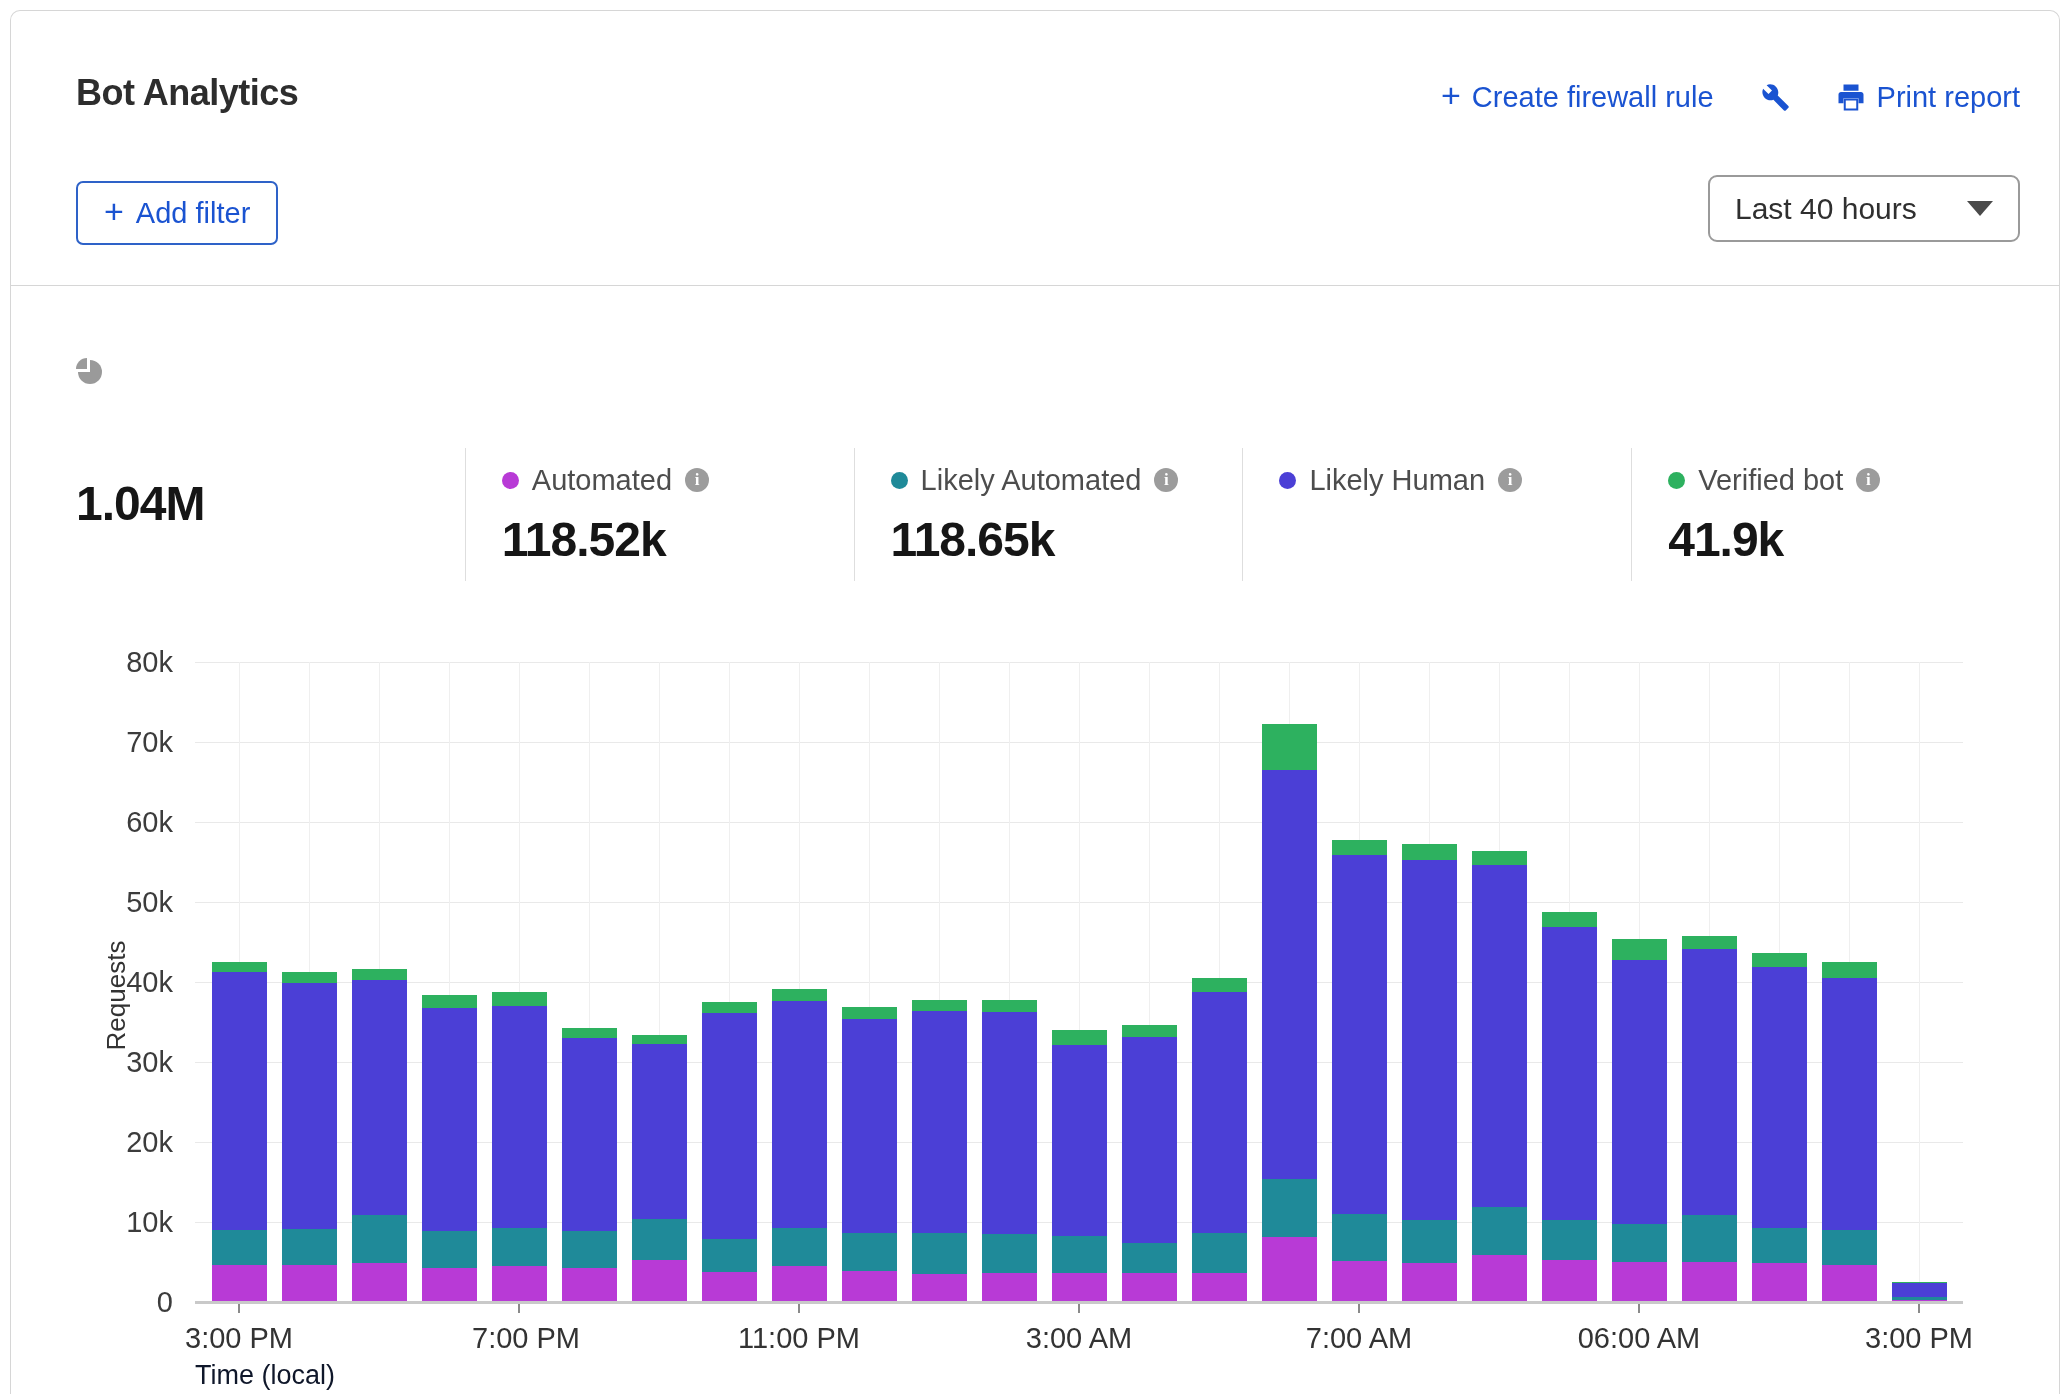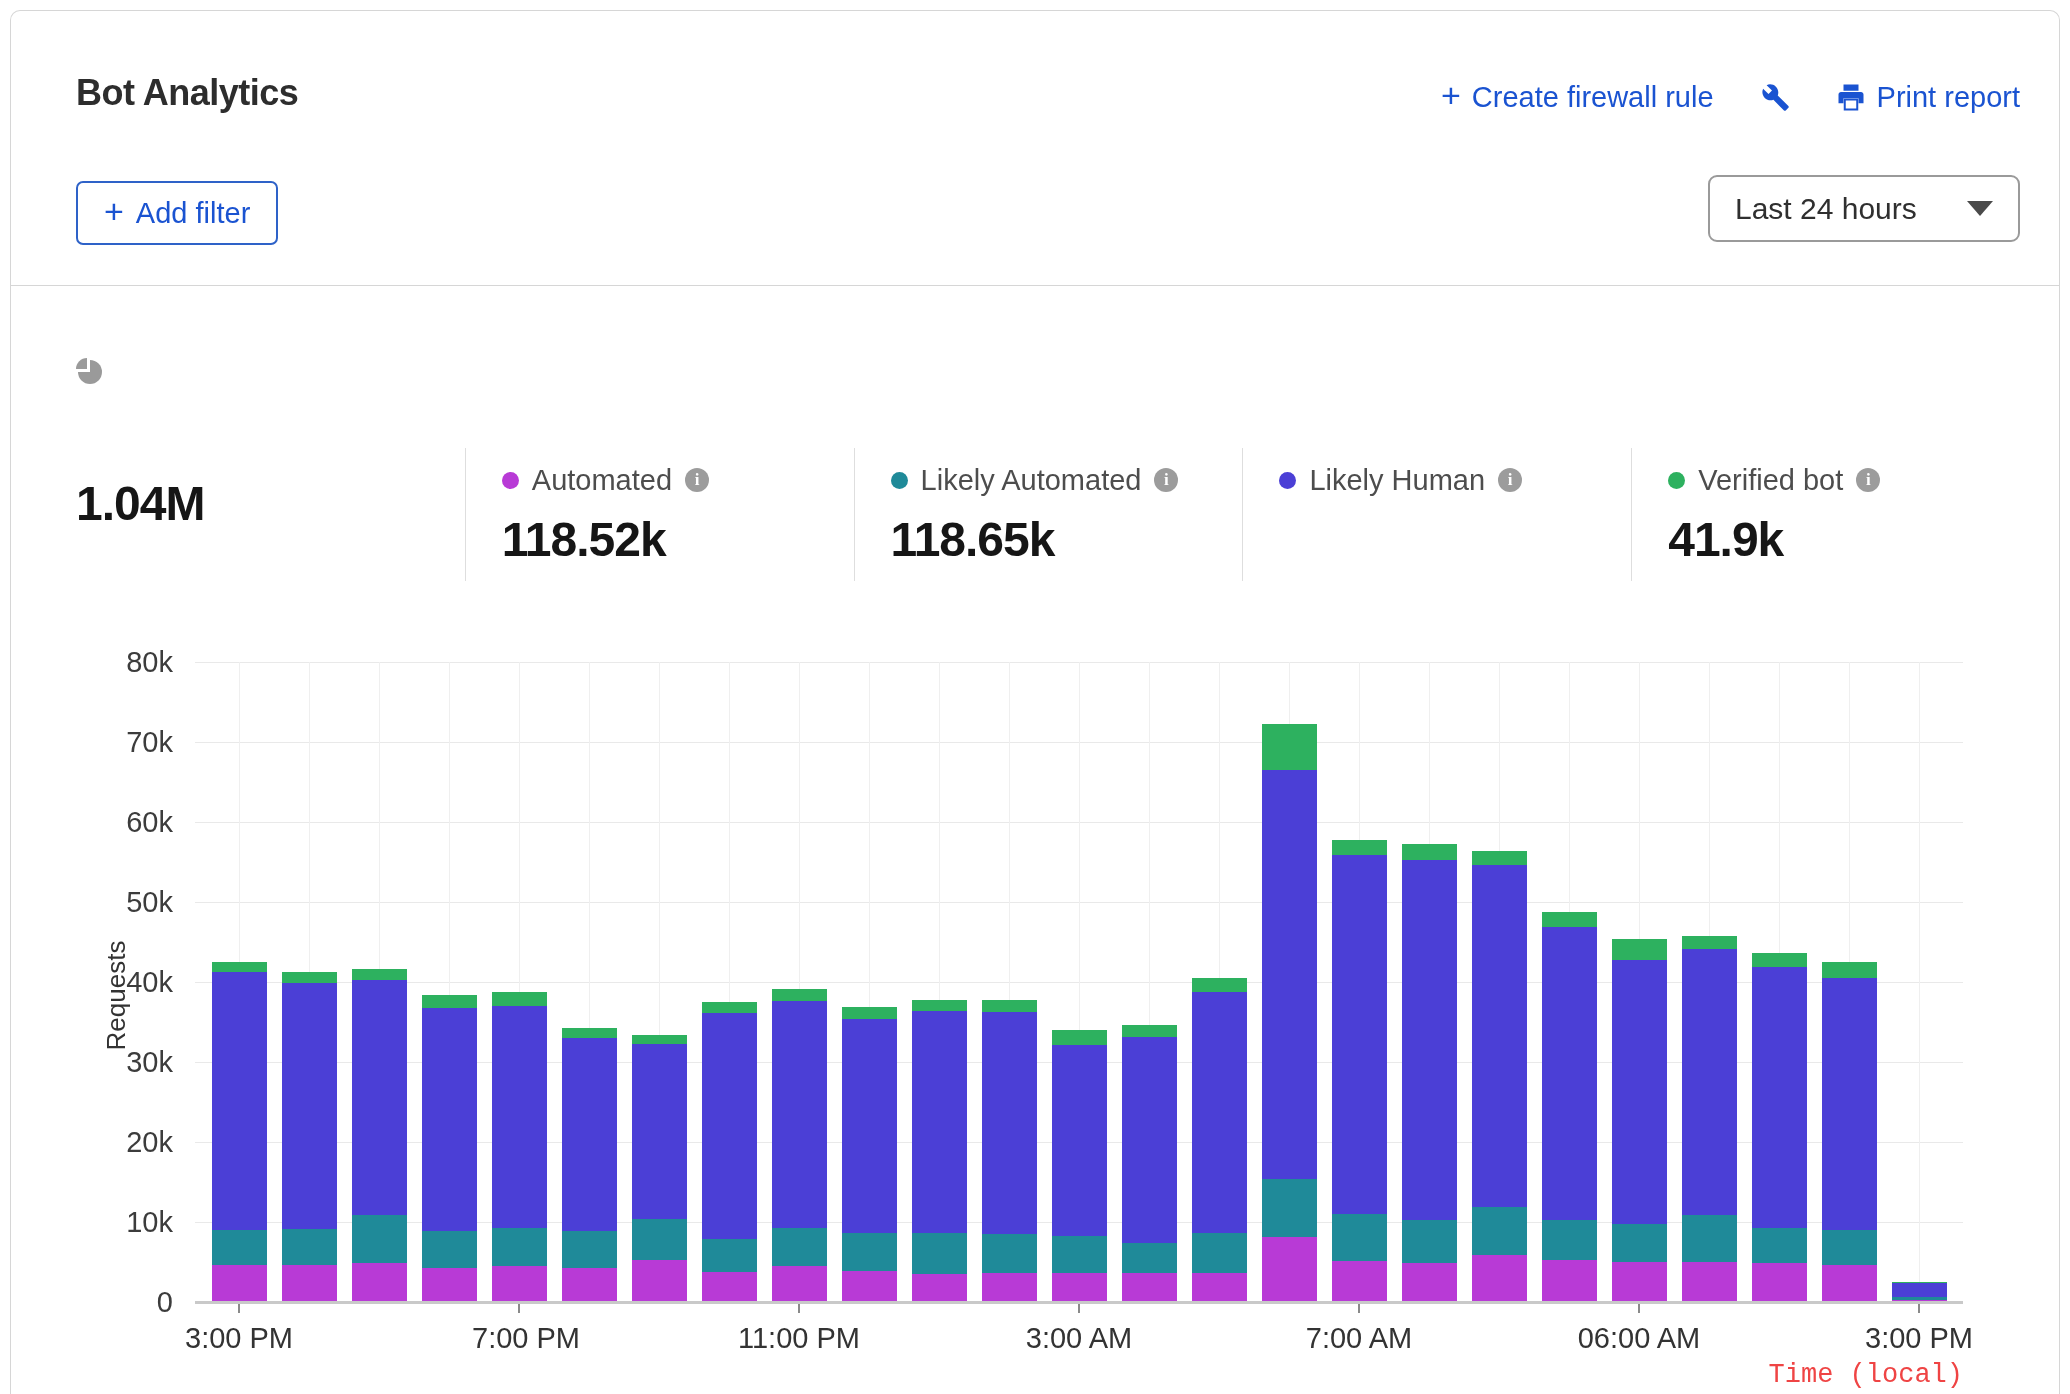--- a/index.html
+++ b/index.html
@@ -48,21 +48,21 @@
   .plot { position:absolute; left:195px; top:662px; width:1768px; height:640px; }
   .hline { position:absolute; left:0; right:0; height:1px; background:#e9e9e9; }
   .vline { position:absolute; top:0; bottom:0; width:1px; background:#efefef; }
   .axis-line { position:absolute; left:0; right:0; bottom:-2px; height:3px; background:#c9c9c9; }
   .ytick { position:absolute; right:1790px; width:200px; text-align:right; font-size:29px; color:#3c3c3c; transform:translateY(-50%); }
   .bar { position:absolute; bottom:0; display:flex; flex-direction:column-reverse; }
   .seg { width:100%; }
   .xtick-mark { position:absolute; top:642px; width:2px; height:9px; background:#8a8a8a; }
   .xtick-label { position:absolute; top:660px; width:220px; text-align:center; font-size:29px; color:#333; }
   .y-axis-title { position:absolute; left:62px; top:980px; transform:rotate(-90deg); transform-origin:center; font-size:26px; color:#333; }
-  .x-axis-title { position:absolute; left:195px; width:1768px; top:1360px; text-align:right; font-size:27px; color:#ef4444;font-family:Liberation Mono, monospace; }
+  .x-axis-title { position:absolute; left:195px; width:1768px; top:1360px; text-align:left; font-size:27px; color:#0f172a; }
 </style>
 </head>
 <body>
 
 <div class="page">
   <div class="card-border"></div>
 
   <div class="page-title">Bot Analytics</div>
 
   <div class="header-links">
@@ -88,21 +88,21 @@
       <span>Print report</span>
     </div>
   </div>
 
   <button class="add-filter">
     <span class="plus-glyph">+</span>
     <span>Add filter</span>
   </button>
 
   <div class="time-select">
-    <span>Last 24 hours</span>
+    <span>Last 40 hours</span>
     <span class="caret"></span>
   </div>
 
   <div class="header-divider"></div>
 
   <div class="section-title-row">
     <span class="pie-icon">
       <span class="pie-main"></span>
         <span class="pie-wedge"></span>
     </span>

